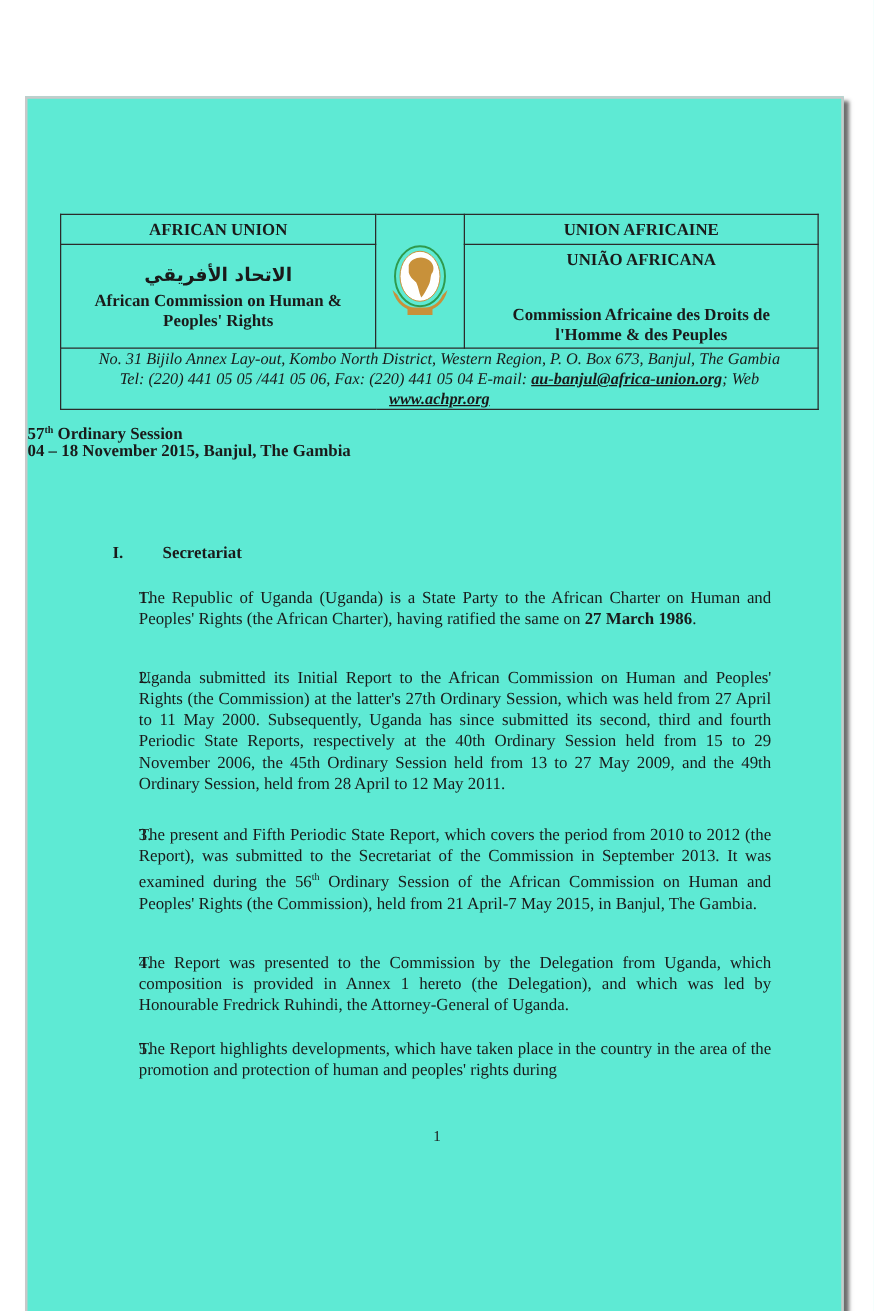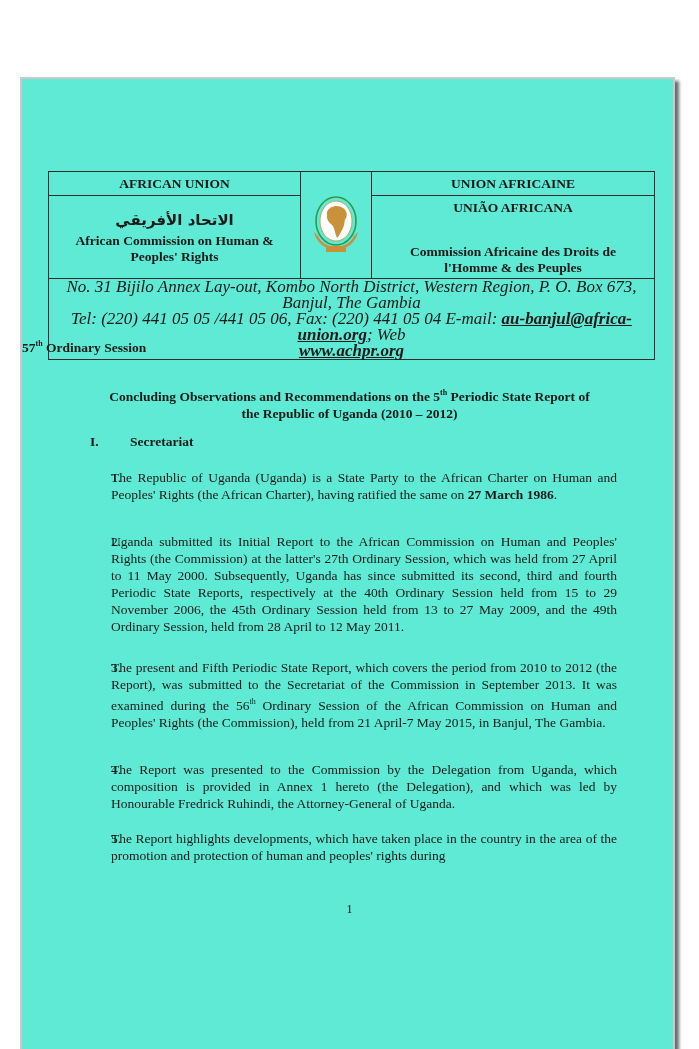--- a/index.html
+++ b/index.html
@@ -16,21 +16,21 @@
   }
   .hdr td { border: 1px solid #2b2b2b; padding: 0; vertical-align: middle; text-align: center; }
   .c-left { width: 252px; }
   .c-mid { width: 70px; }
   .c-right { width: 283px; }
   .t-bold { font-weight: bold; }
   .row-a { height: 24px; }
   .arabic { font-family: "DejaVu Sans", sans-serif; font-weight: bold; font-size: 15px;
             display: block; margin-top: 4px; direction: rtl; text-align: center; }
   .comm { display: block; font-weight: bold; font-size: 13.5px; line-height: 16px; margin: 4px 0 2px; }
-  .addr { font-style: italic; font-size: 17px; line-height: 16px; padding: 2px 4px 1px; }
+  .addr { font-style: italic; font-size: 13px; line-height: 16px; padding: 2px 4px 1px; }
   .addr a { color: #1a1a1a; font-weight: bold; text-decoration: underline; margin-top: 48px; }
   .emblem { display: block; margin: 0 auto; }
   .session { position: absolute; left: 0; width: 655px; font-weight: bold; font-size: 13.5px; line-height: 17px; }
   .title-block { position: absolute; left: 40px; width: 575px; text-align: center; font-weight: bold; font-size: 13.5px; line-height: 17px; }
   sup { font-size: 8px; }
   .sec { position: absolute; left: 68px; top: 355px; font-weight: bold; font-size: 13.5px; }
   .sec .num { display: inline-block; width: 40px; }
   .para { position: absolute; left: 89px; width: 506px; font-size: 13.5px; line-height: 17px; text-align: justify; }
   .para .pn { position: absolute; left: 0; top: 0; }
   .para .pt { display: block; }
@@ -78,25 +78,22 @@
         <span>Tel: (220) 441 05 05 /441 05 06, Fax: (220)  441 05 04     E-mail: </span><a>au-banjul@africa-union.org</a><span>; Web</span><br>
         <a>www.achpr.org</a>
       </td>
     </tr>
   </tbody>
     </table>
 
   <div class="session" style="top:256px;">
     <span>57</span><sup>th</sup><span> Ordinary Session</span>
   </div>
+  <div class="session" style="top:273px;">04 – 18 November 2015, Banjul, The Gambia</div>
 
-  <div class="title-block" style="top:305px;">
-    <span>Concluding Observations and Recommendations on the 5</span><sup>th</sup><span> Periodic State Report of</span><br>
-    <span>the Republic of Uganda (2010 – 2012)</span>
-  </div>
 
   <div class="sec">
     <span class="num">I.</span><span>Secretariat</span>
   </div>
 
   <div class="para" style="top:390px;">
     <span class="pn">1.</span>
     <span class="pt"><span>The Republic of Uganda (Uganda) is a State Party to the African Charter on Human and Peoples' Rights (the African Charter), having ratified the same on </span><b>27 March 1986</b><span>.</span></span>
   </div>
 

